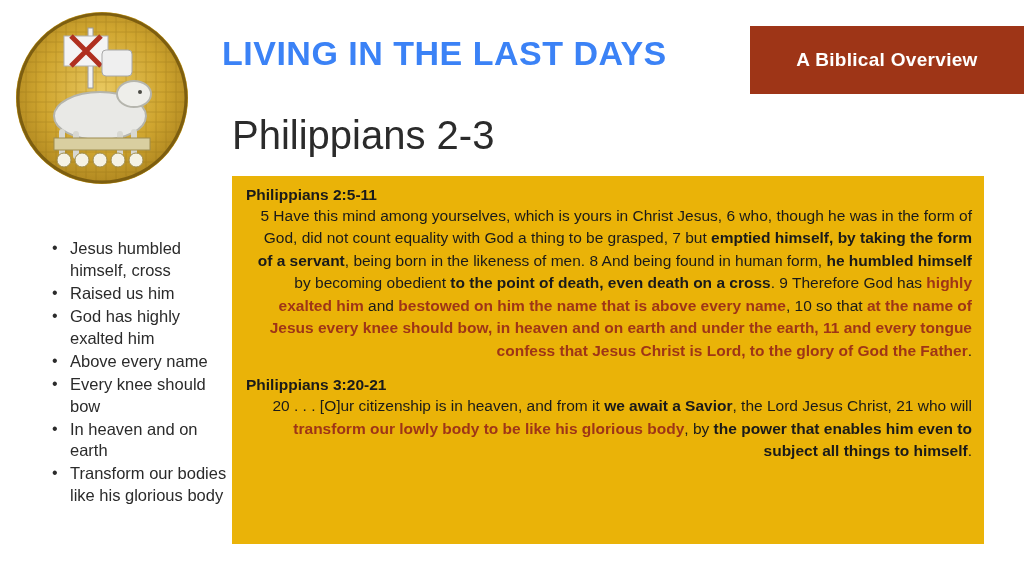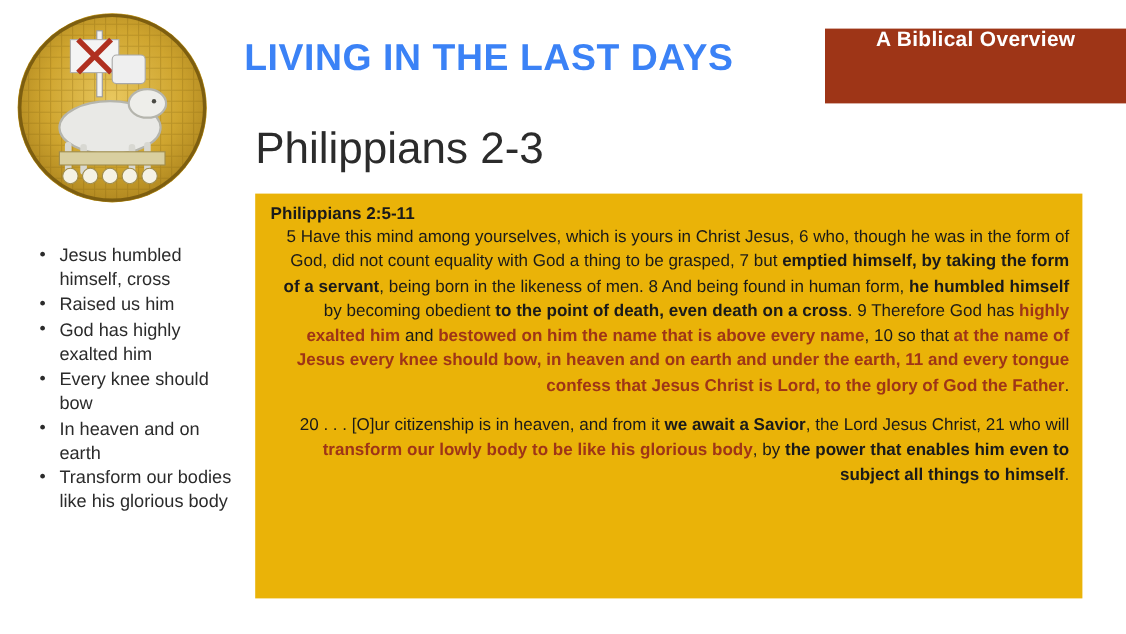--- a/index.html
+++ b/index.html
@@ -27,21 +27,21 @@
     font-family: "Liberation Sans", sans-serif;
   }
   .subtitle-box {
     position: absolute;
     left: 750px;
     top: 26px;
     width: 274px;
     height: 68px;
     background: #9e3517;
     display: flex;
-    align-items: flex-start;
+    align-items: center;
     justify-content: center;
   }
   .subtitle-text {
     color: #ffffff;
     font-size: 19px;
     font-weight: bold;
     letter-spacing: 0.3px;
   }
 
   
@@ -67,21 +67,21 @@
     font-weight: normal;
   }
 
   
   .bullets {
     position: absolute;
     left: 28px;
     top: 222px;
     width: 190px;
     list-style: none;
-    margin: 0;
+    margin: 16px;
     padding: 0;
     font-size: 16.5px;
     color: #2b2b2b;
     line-height: 1.33;
   }
   .bullets li {
     position: relative;
     padding-left: 26px;
     margin-bottom: 1px;
   }
@@ -174,23 +174,25 @@
 <div class="subtitle-box">
   <span class="subtitle-text">A Biblical Overview</span>
 </div>
 
 <div class="passage-heading">Philippians 2-3</div>
 
 <ul class="bullets">
   <li>Jesus humbled himself, cross</li>
   <li>Raised us him</li>
   <li>God has highly exalted him</li>
+  <li>Above every name</li>
   <li>Every knee should bow</li>
   <li>In heaven and on earth</li>
   <li>Transform our bodies like his glorious body</li>
 </ul>
 
 <div class="scripture-panel">
   <div class="ref-head">Philippians 2:5-11</div>
   <div class="verse-body"><span>5 Have this mind among yourselves, which is yours in Christ Jesus, 6 who, though he was in the form of God, did not count equality with God a thing to be grasped, 7 but </span><span class="b">emptied himself, by taking the form of a servant</span><span>, being born in the likeness of men. 8 And being found in human form, </span><span class="b">he humbled himself</span><span> by becoming obedient </span><span class="b">to the point of death, even death on a cross</span><span>. 9 Therefore God has </span><span class="red">highly exalted him</span><span> and </span><span class="red">bestowed on him the name that is above every name</span><span>, 10 so that </span><span class="red">at the name of Jesus every knee should bow, in heaven and on earth and under the earth, 11 and every tongue confess that Jesus Christ is Lord, to the glory of God the Father</span><span>.</span></div>
   <div class="spacer"></div>
+  <div class="ref-head">Philippians 3:20-21</div>
   <div class="verse-body"><span>20 . . . [O]ur citizenship is in heaven, and from it </span><span class="b">we await a Savior</span><span>, the Lord Jesus Christ, 21 who will </span><span class="red">transform our lowly body to be like his glorious body</span><span>, by </span><span class="b">the power that enables him even to subject all things to himself</span><span>.</span></div>
 </div>
 
 </body></html>

